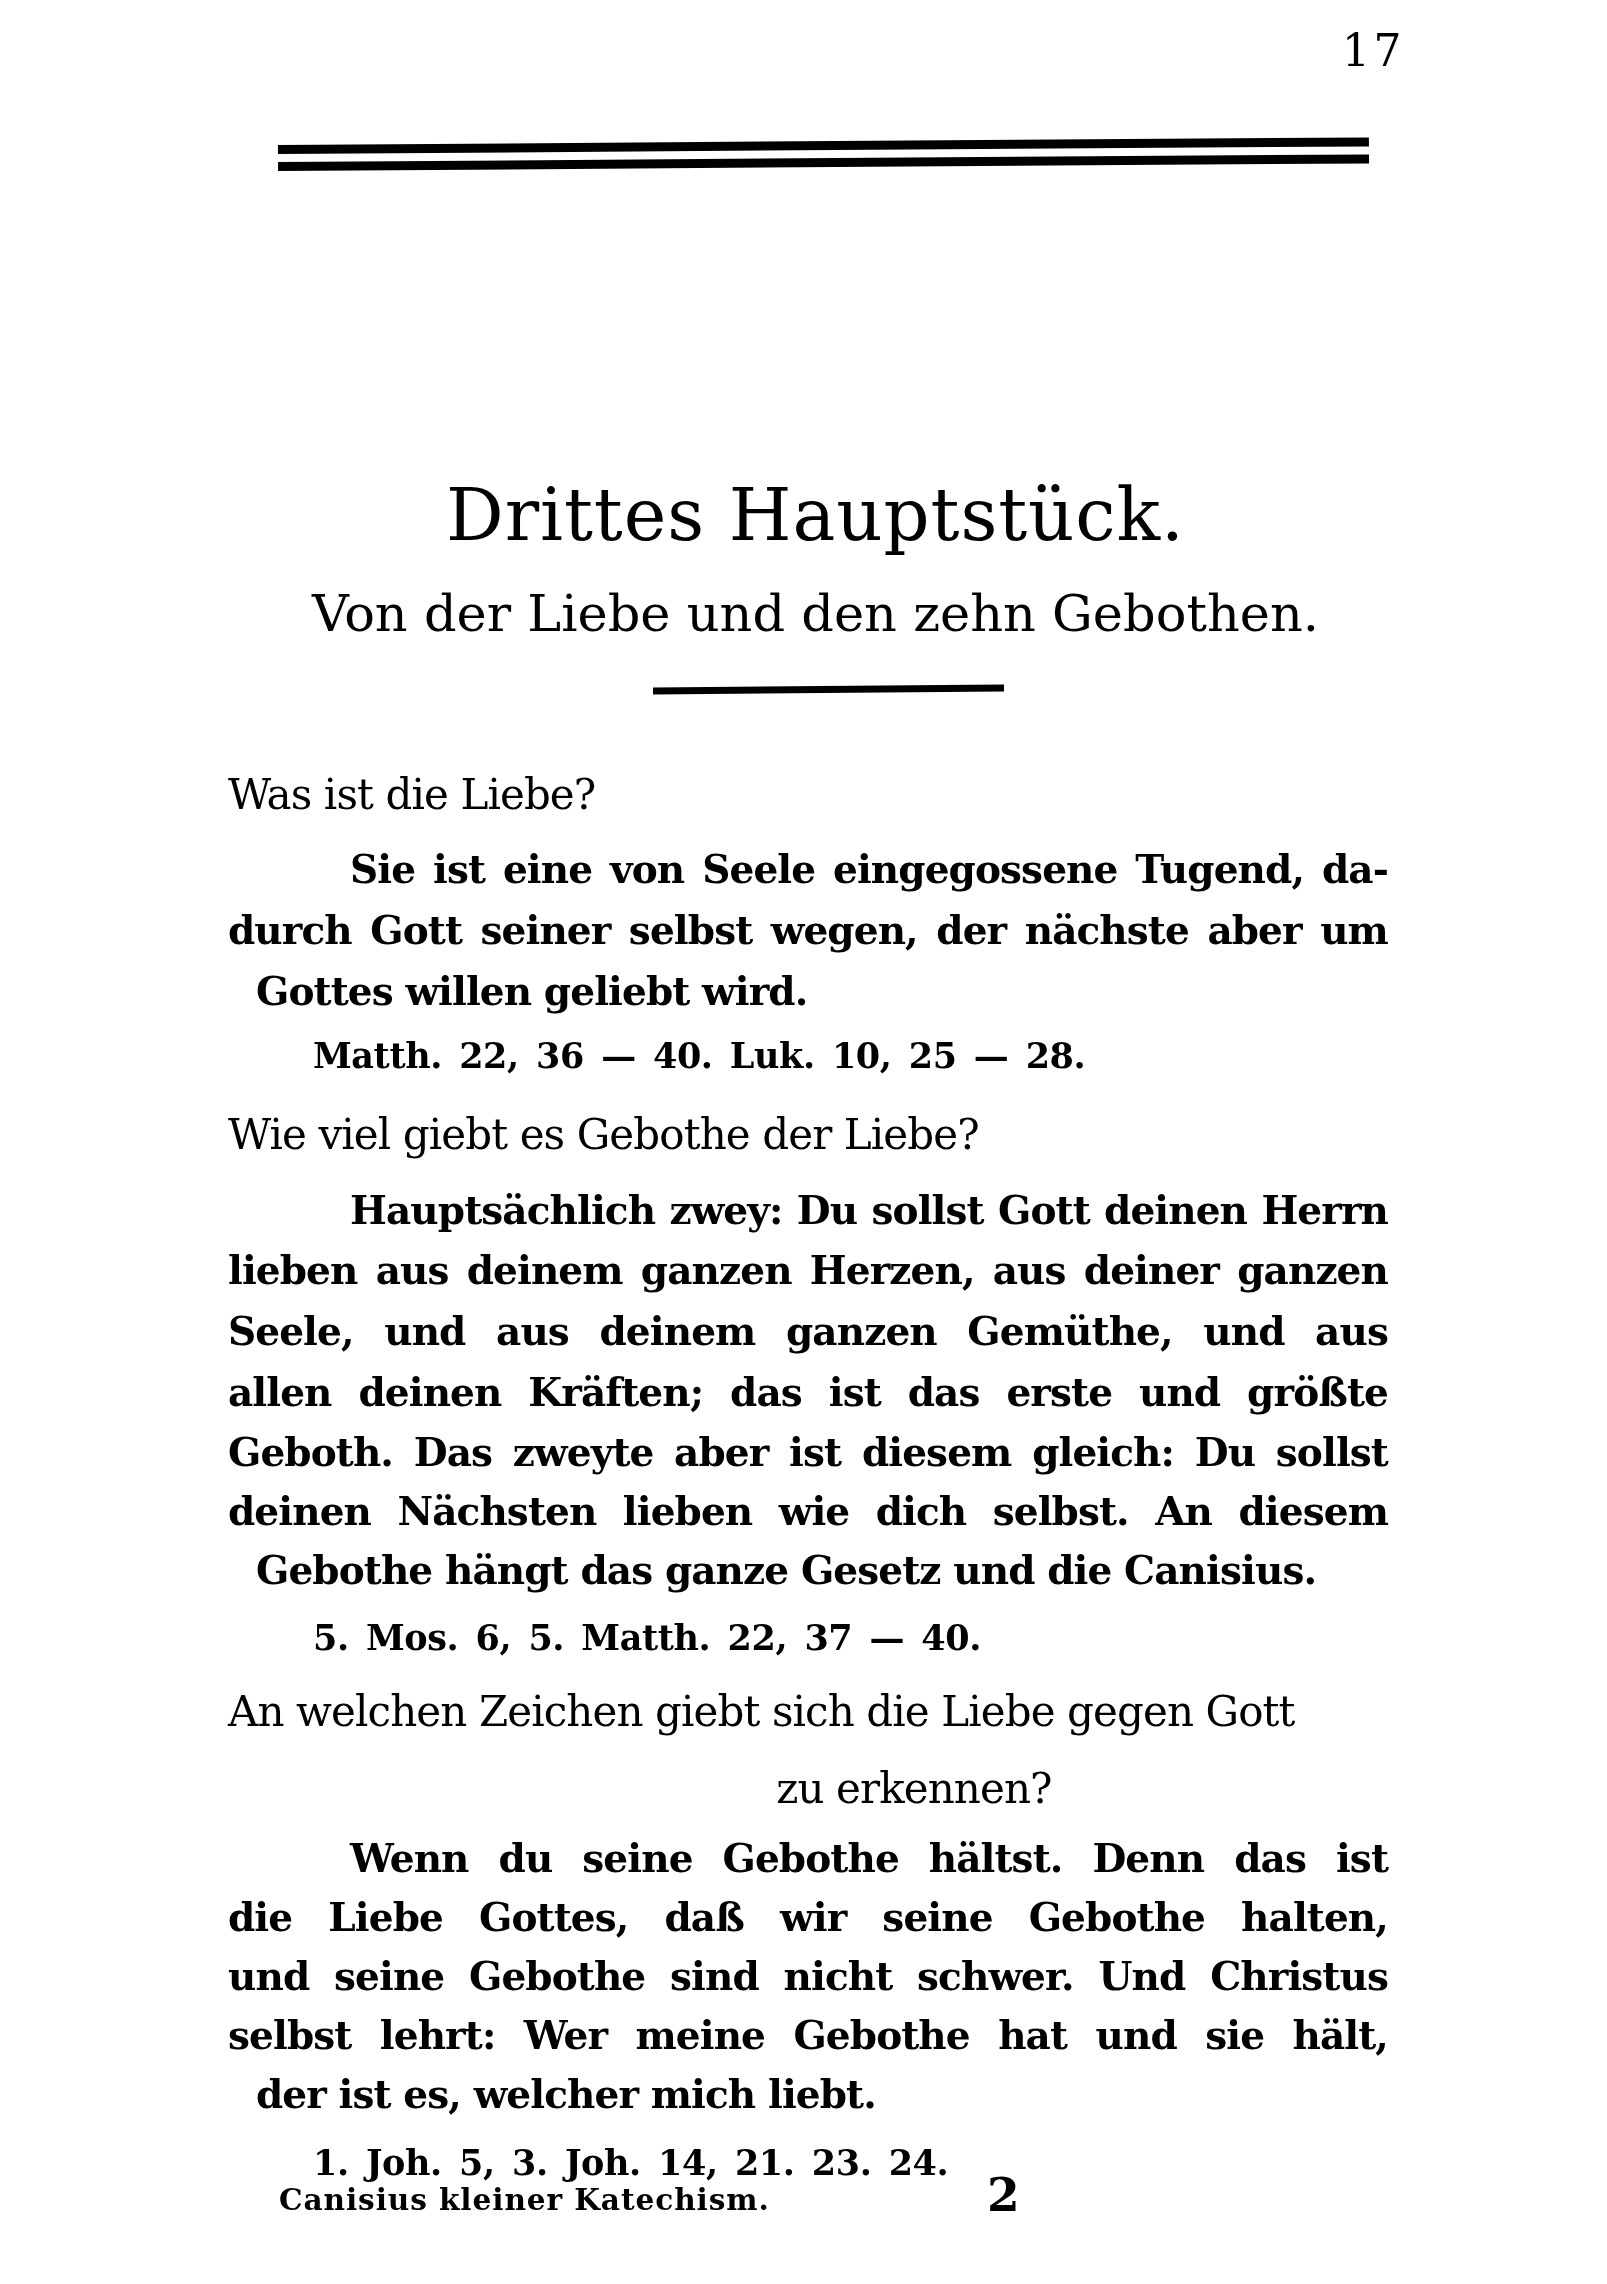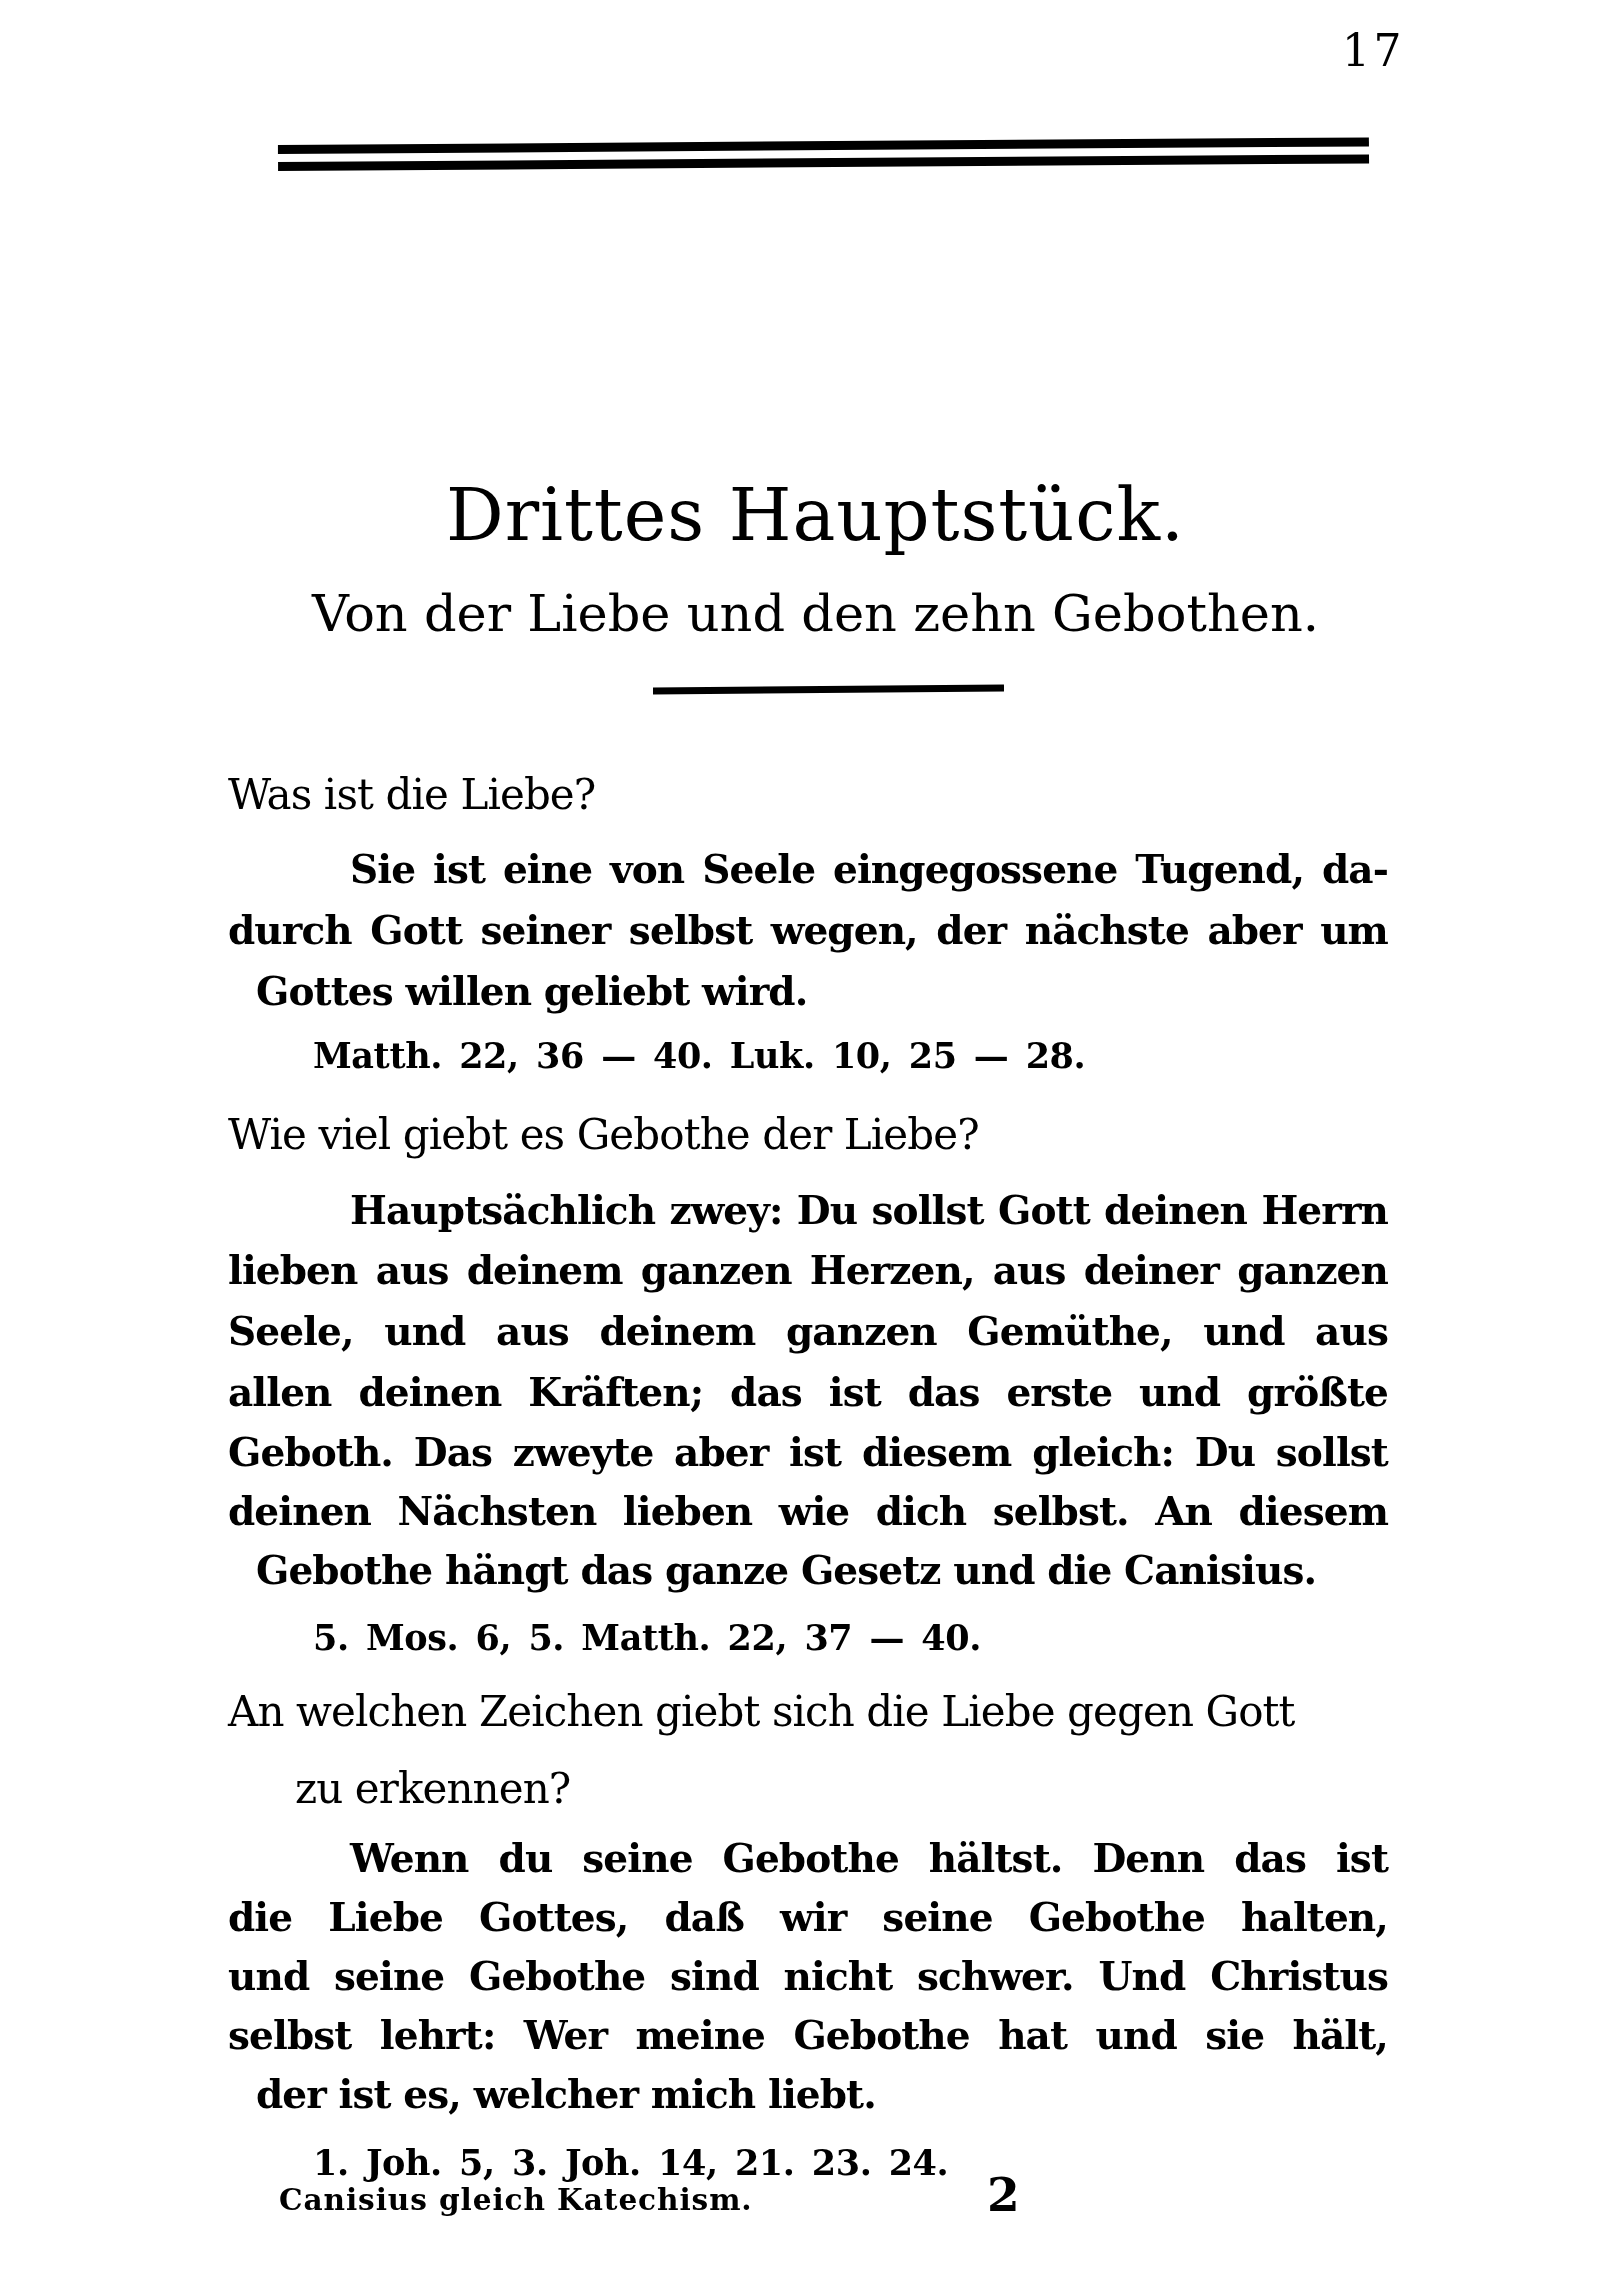--- a/index.html
+++ b/index.html
@@ -51,21 +51,21 @@
 
   .q-line {
     left: 228px;
     width: 1200px;
     font-size: 42px;
     font-weight: 400;
     letter-spacing: -0.9px;
     white-space: nowrap;
     line-height: 1.1;
   }
-  .q-cont { left: 295px; }
+  .q-cont { left: 314px; text-align: center; }
 
   .a-line {
     left: 228px;
     width: 1160px;
     font-size: 39px;
     font-weight: 700;
     letter-spacing: -0.9px;
     line-height: 1.15;
     text-align: justify;
     text-align-last: justify;
@@ -130,15 +130,15 @@
 
 <div class="abs q-line" style="top:1689px">An welchen Zeichen giebt sich die Liebe gegen Gott</div>
 <div class="abs q-line q-cont" style="top:1766px">zu erkennen?</div>
 <div class="abs a-line a-first" style="top:1836px">Wenn du seine Gebothe hältst. Denn das ist</div>
 <div class="abs a-line" style="top:1895px">die Liebe Gottes, daß wir seine Gebothe halten,</div>
 <div class="abs a-line" style="top:1954px">und seine Gebothe sind nicht schwer. Und Christus</div>
 <div class="abs a-line" style="top:2013px">selbst lehrt: Wer meine Gebothe hat und sie hält,</div>
 <div class="abs a-line a-last" style="top:2072px">der ist es, welcher mich liebt.</div>
 <div class="abs cit-line" style="top:2142px">1. Joh. 5, 3.  Joh. 14, 21. 23. 24.</div>
 
-<div class="abs printer-footer">Canisius gleich Katechism.</div>
+<div class="abs printer-footer">Canisius kleiner Katechism.</div>
 <div class="abs signature-mark">2</div>
 
 
 </body></html>

